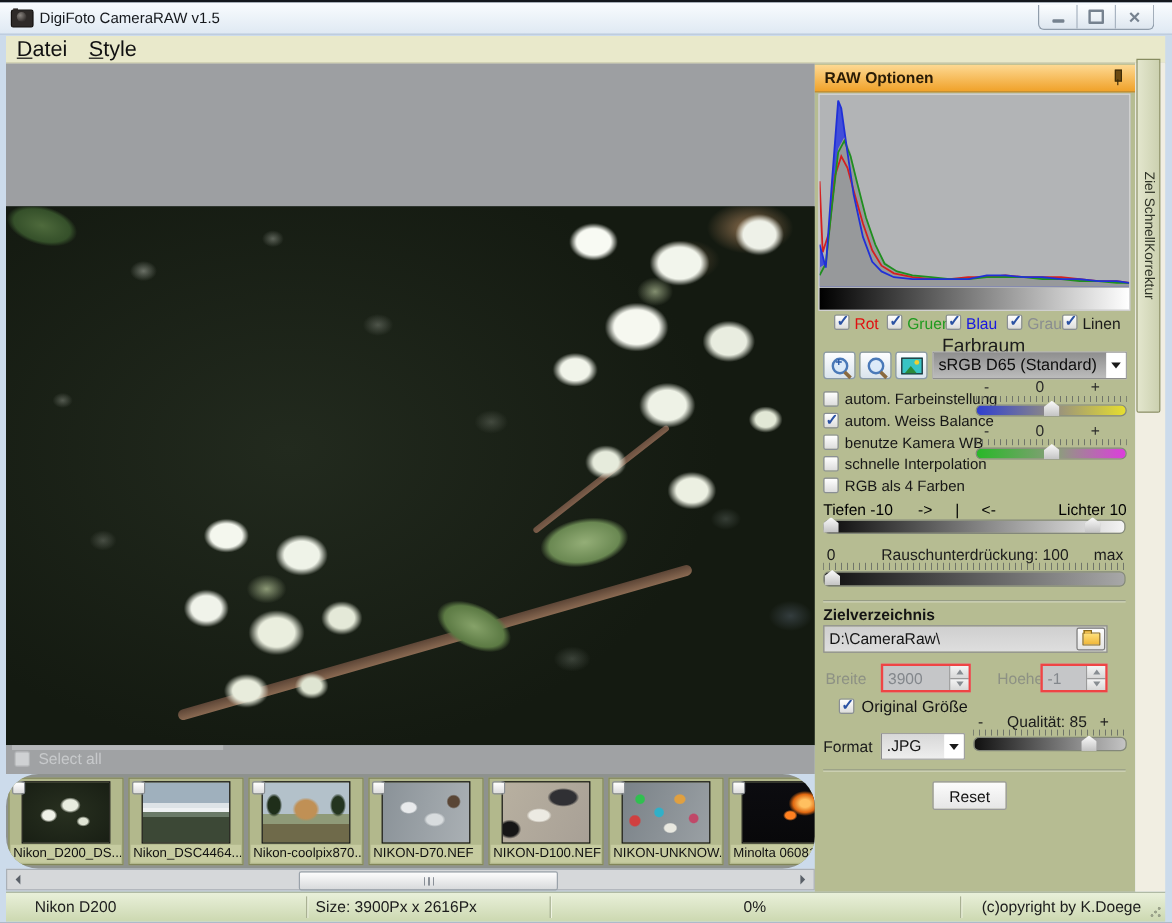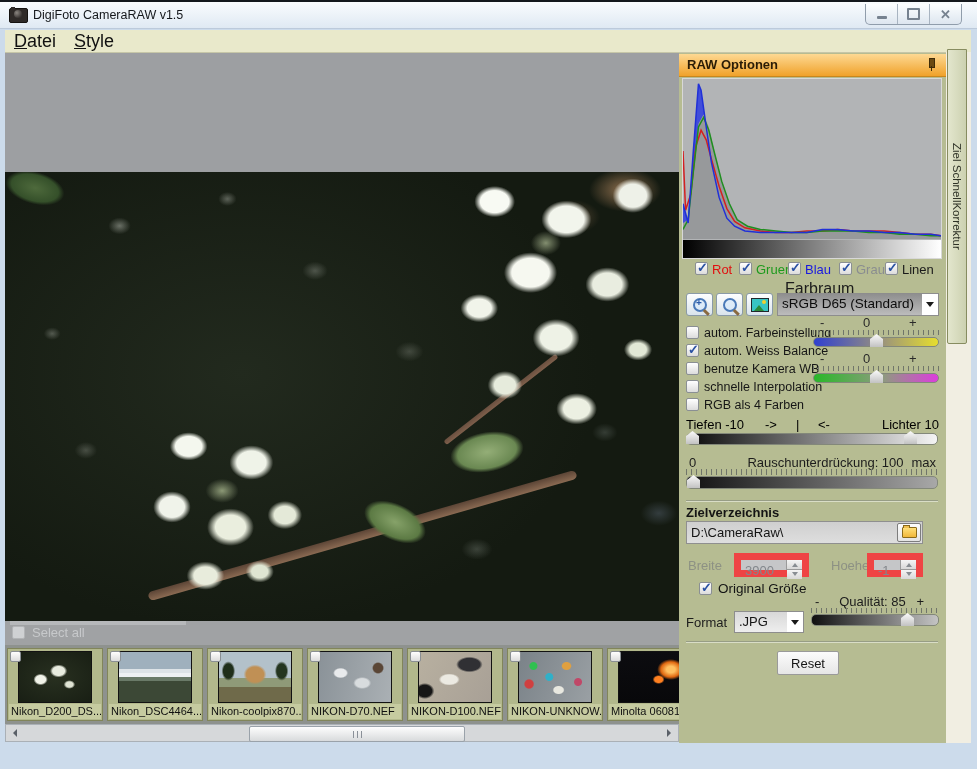--- a/index.html
+++ b/index.html
@@ -80,21 +80,21 @@
   
   .selectbar{position:absolute;left:5px;top:619px;width:674px;height:24px;background:#a0a2a4;}
   .selectbar .toptab{position:absolute;left:5px;top:0;width:176px;height:4px;background:#b6b8ba;}
   .selectbar .lbl{position:absolute;left:27px;top:4px;font-size:13px;color:#c7c9cb;}
   
   .cb{width:13px;height:13px;border:1px solid #8a8f94;border-radius:2px;
     background:linear-gradient(#ffffff,#dcdcdc);position:absolute;box-sizing:border-box;}
   .cb.on::after{content:"\2713";position:absolute;left:1px;top:-3px;font-size:13px;font-weight:bold;color:#2b52a3;}
   .cb.dim{background:#cfd1d3;border-color:#b2b4b6;}
   
-  .filmstrip{position:absolute;left:5px;top:643px;width:674px;height:79px;background:#8e928e;overflow:hidden;}
+  .filmstrip{position:absolute;left:5px;top:643px;width:674px;height:79px;background:#8e928e;overflow:hidden;border-radius:27px;}
   .card{position:absolute;top:3px;width:96px;height:73px;background:#b2b88c;border:1px solid #81855a;box-sizing:border-box;}
   .card .cimg{position:absolute;left:10px;top:2px;width:74px;height:52px;border:1px solid #121212;box-sizing:border-box;}
   .card .cb{left:2px;top:2px;width:11px;height:11px;z-index:2;}
   .card .clabel{position:absolute;left:1px;right:1px;bottom:1px;height:15px;background:#c6cba0;
     font-size:11px;color:#101010;padding:1px 2px;white-space:nowrap;overflow:hidden;box-sizing:border-box;}
   .t1{background-image:radial-gradient(10px 8px at 30% 55%,#f0f2e8 50%,transparent 72%),
       radial-gradient(12px 9px at 55% 38%,#e8ecdf 50%,transparent 72%),
       radial-gradient(8px 6px at 70% 65%,#dfe4d4 45%,transparent 72%),
       radial-gradient(60px 40px at 50% 50%,#283020,#161c12);}
   .t2{background-image:linear-gradient(#9fb0bd 0 35%,#dde3e7 35% 42%,#eef1f3 42% 50%,#6a7a68 50% 58%,#3c4836 58% 100%);}
@@ -190,21 +190,21 @@
   .zheading{position:absolute;left:7px;top:452px;font-size:13px;font-weight:bold;color:#141414;}
   .pathfield{position:absolute;left:7px;top:468px;width:237px;height:23px;border:1px solid #8f8f8f;
     background:linear-gradient(#cfcfcf,#dedede);box-sizing:border-box;font-size:13px;color:#141414;
     padding:3px 4px;white-space:nowrap;overflow:hidden;}
   .folderbtn{position:absolute;left:218px;top:470px;width:24px;height:19px;border:1px solid #7d7d7d;border-radius:2px;
     background:linear-gradient(#fdfdfd,#e4e4e4);display:flex;align-items:center;justify-content:center;box-sizing:border-box;}
   .folder{position:relative;width:13px;height:9px;background:linear-gradient(#ffe07a,#f0b73a);
     border:1px solid #8a6a1a;border-radius:1px;}
   .folder::before{content:"";position:absolute;top:-3px;left:0;width:5px;height:2px;background:#f0c050;border:1px solid #8a6a1a;border-bottom:none;}
   .dis-lbl{position:absolute;font-size:13px;color:#8d9184;}
-  .spinner{position:absolute;height:24px;border:7px solid #ef4444;background:#c5c6c8;box-sizing:border-box;display:flex;}
+  .spinner{position:absolute;height:24px;border:2px solid #ef4444;background:#c5c6c8;box-sizing:border-box;display:flex;}
   .spinner .sval{flex:1;font-size:13px;color:#83878c;padding:3px 4px;}
   .spincol{width:15px;border-left:1px solid #9a9a9a;display:flex;flex-direction:column;}
   .spincell{flex:1;background:linear-gradient(#f4f4f4,#d8d8d8);display:flex;align-items:center;justify-content:center;}
   .spincell + .spincell{border-top:1px solid #9a9a9a;}
   .tri-u-s{width:0;height:0;border:3px solid transparent;border-bottom:4px solid #888d92;margin-bottom:2px;}
   .tri-d-s{width:0;height:0;border:3px solid transparent;border-top:4px solid #888d92;margin-top:2px;}
   .ogrow{position:absolute;left:20px;top:528px;height:16px;}
   .ogrow .cb{left:0;top:1px;}
   .ogrow .otxt{position:absolute;left:19px;top:0;font-size:13.5px;color:#141414;white-space:nowrap;}
   .q-lbls{position:absolute;left:120px;top:541px;width:147px;height:15px;font-size:13px;color:#1c1c1c;}
@@ -307,20 +307,30 @@
         <div class="tri-l"></div>
       </div>
     <div class="hthumb">
         <div class="grip3"></div>
       </div>
     <div class="harrow" style="right:1px;">
         <div class="tri-r"></div>
       </div>
   </div>
 
+  <div class="statusbar">
+    <span style="position:absolute;left:24px;top:4px;">Nikon D200</span>
+    <div class="sdiv" style="left:250px;"></div>
+    <span style="position:absolute;left:258px;top:4px;">Size: 3900Px x 2616Px</span>
+    <div class="sdiv" style="left:453px;"></div>
+    <span style="position:absolute;left:453px;width:342px;top:4px;text-align:center;">0%</span>
+    <div class="sdiv" style="left:795px;"></div>
+    <span style="position:absolute;right:20px;top:4px;">(c)opyright by K.Doege</span>
+    <div class="resize-grip"></div>
+  </div>
 
   <div class="panel">
     <div class="phead">
       <span class="ptitle">RAW Optionen</span>
       <div class="pin"></div>
     </div>
 
     <div class="histo-frame">
       <svg id="histo-svg" viewBox="0 0 100 100" preserveAspectRatio="none">
           <path d="M0,100 L0,78 L2,90 L4,45 L6,3 L7,7 L9,30 L11,52 L14,74 L17,87 L20,92 L24,95 L30,96 L36,96 L42,96 L48,96 L54,94 L60,94 L66,95 L72,95 L78,96 L84,96 L90,97 L96,97 L100,98 L100,100 Z" fill="rgba(45,60,225,0.85)" stroke="none"></path>
@@ -413,21 +423,21 @@
       <span style="position:absolute;left:117px;">|</span>
       <span style="position:absolute;left:139px;">&lt;-</span>
       <span style="position:absolute;right:7px;">Lichter 10</span>
     </div>
     <div class="track trackTone"></div>
     <div class="pent" style="left:7px;top:378px;"></div>
     <div class="pent" style="left:225px;top:378px;"></div>
 
     <div class="noise-lbls">
       <span style="position:absolute;left:10px;">0</span>
-      <span style="position:absolute;left:0;width:267px;text-align:center;margin-left:13px;">Rauschunterdrückung: 100</span>
+      <span style="position:absolute;left:0;width:267px;text-align:center;">Rauschunterdrückung: 100</span>
       <span style="position:absolute;right:10px;">max</span>
     </div>
     <div class="ticks" style="left:7px;top:416px;width:252px;height:6px;"></div>
     <div class="track trackNoise"></div>
     <div class="pent" style="left:8px;top:422px;"></div>
 
     <div class="divider" style="top:447px;"></div>
     <div class="zheading">Zielverzeichnis</div>
     <div class="pathfield">D:\CameraRaw\</div>
     <div class="folderbtn">

